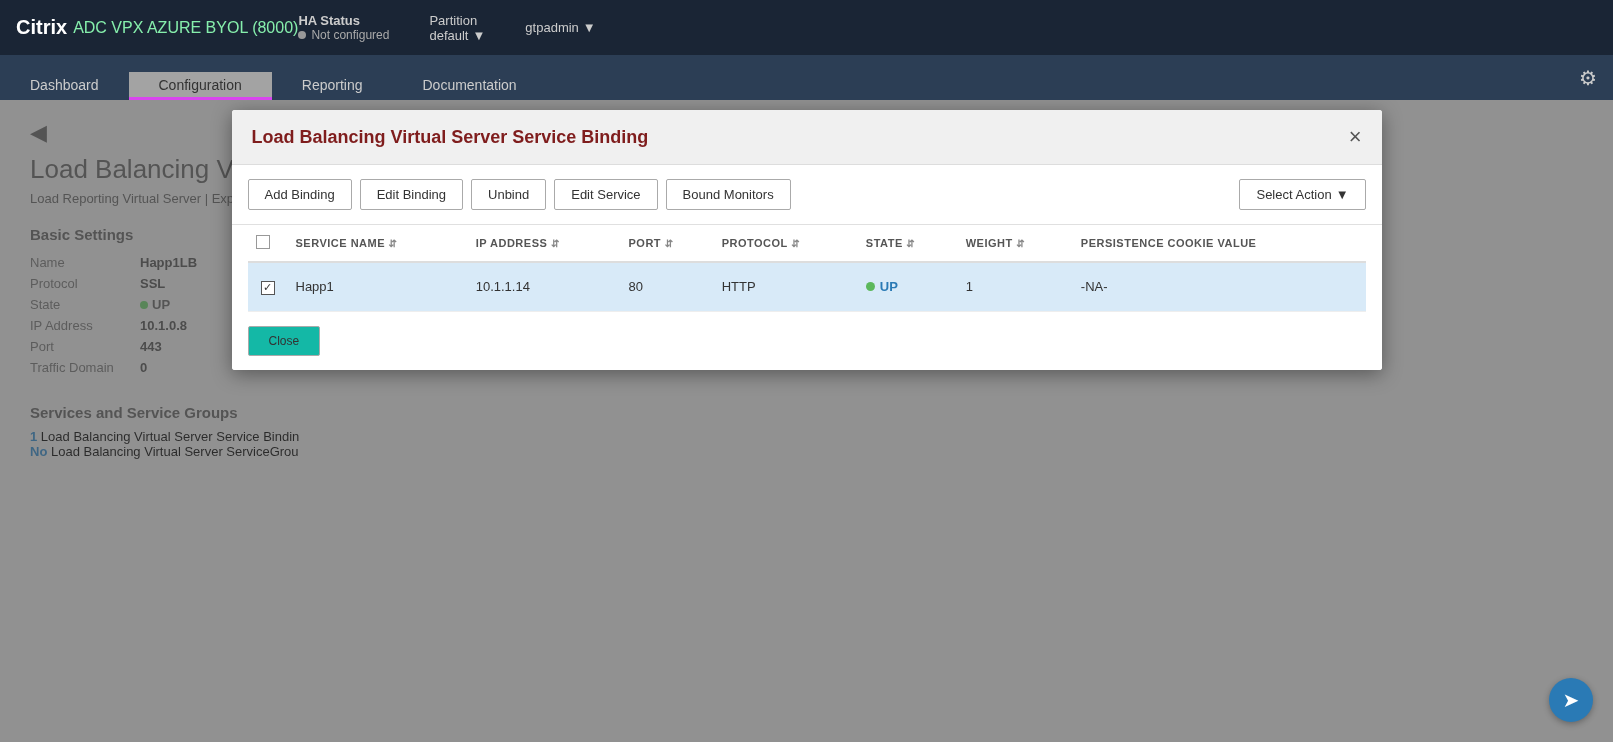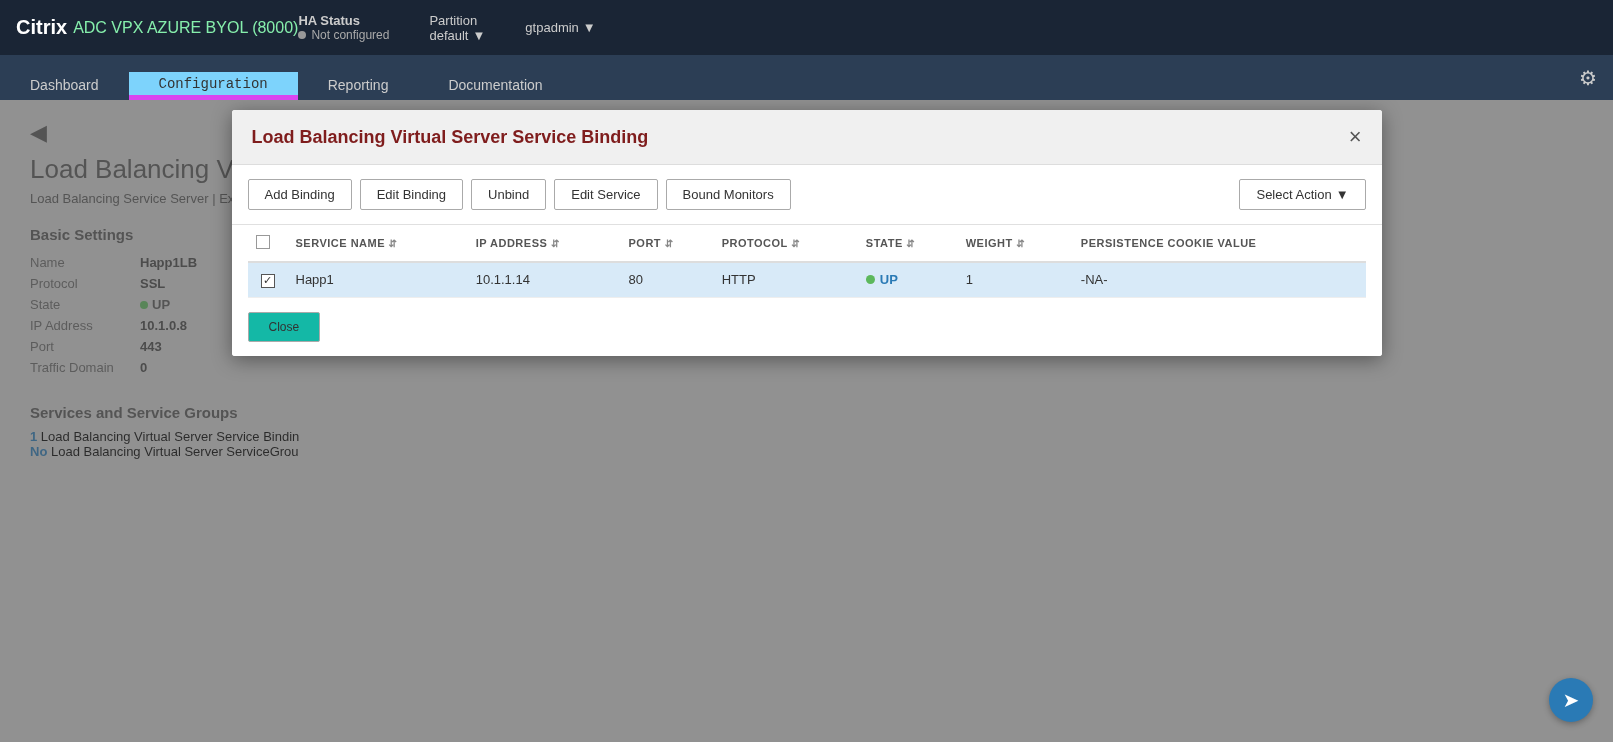--- a/index.html
+++ b/index.html
@@ -39,24 +39,23 @@
       padding: 10px 30px;
       color: #ccc;
       cursor: pointer;
       font-size: 14px;
       border-bottom: 3px solid transparent;
       height: 28px;
       display: flex;
       align-items: center;
     }
     .navtab.active {
-      background: #7dd3fc;
+      background: #a3a3a3;
       color: #333;
-      border-bottom: 5px solid #d946ef;
-      font-family: Liberation Mono, monospace;
+      border-bottom: 3px solid #d946ef;
     }
     .navtab-spacer { flex: 1; }
     .settings-icon-wrap { padding: 10px 16px; color: #ccc; font-size: 20px; cursor: pointer; display: flex; align-items: center; }
 
     
     .main-bg {
       background: #d0d0d0;
       position: relative;
       height: 642px;
       overflow: hidden;
@@ -160,21 +159,21 @@
       font-size: 11px;
       font-weight: bold;
       letter-spacing: 0.5px;
       text-transform: uppercase;
       white-space: nowrap;
     }
     .modal-table thead th.checkbox-col { width: 40px; }
     .sort-icon { color: #888; font-size: 10px; }
     .modal-table tbody tr { border-bottom: 1px solid #eee; }
     .modal-table tbody tr.selected { background: #d8eaf8; }
-    .modal-table tbody td { padding: 9px 8px; color: #333; }
+    .modal-table tbody td { padding: 16px 8px; color: #333; }
     .modal-table tbody td.checkbox-col { text-align: center; }
     .state-up { display: flex; align-items: center; gap: 5px; color: #2a7ab5; font-weight: bold; }
     .state-dot { width: 9px; height: 9px; border-radius: 50%; background: #5cb85c; display: inline-block; }
 
     
     .cb { width: 14px; height: 14px; border: 1px solid #999; display: inline-flex; align-items: center; justify-content: center; background: #fff; cursor: pointer; }
     .cb.checked { background: #fff; border-color: #555; }
     .cb.checked::after { content: '✓'; font-size: 11px; color: #333; }
 
     
@@ -258,21 +257,21 @@
 </div>
 
 <div class="main-bg">
 
   <div class="bg-content">
     <div class="bg-back-btn">
       <span>◀</span>
     </div>
     <div class="bg-page-title">Load Balancing Virtual</div>
     <div class="bg-breadcrumb">
-      <span>Load Balancing Service Server</span>
+      <span>Load Reporting Virtual Server</span>
       <span> | </span>
       <span>Export A</span>
     </div>
     <div class="bg-section-title">Basic Settings</div>
     <div class="bg-field-row">
       <span class="bg-field-label">Name</span>
       <span class="bg-field-value">Happ1LB</span>
     </div>
     <div class="bg-field-row">
       <span class="bg-field-label">Protocol</span>

